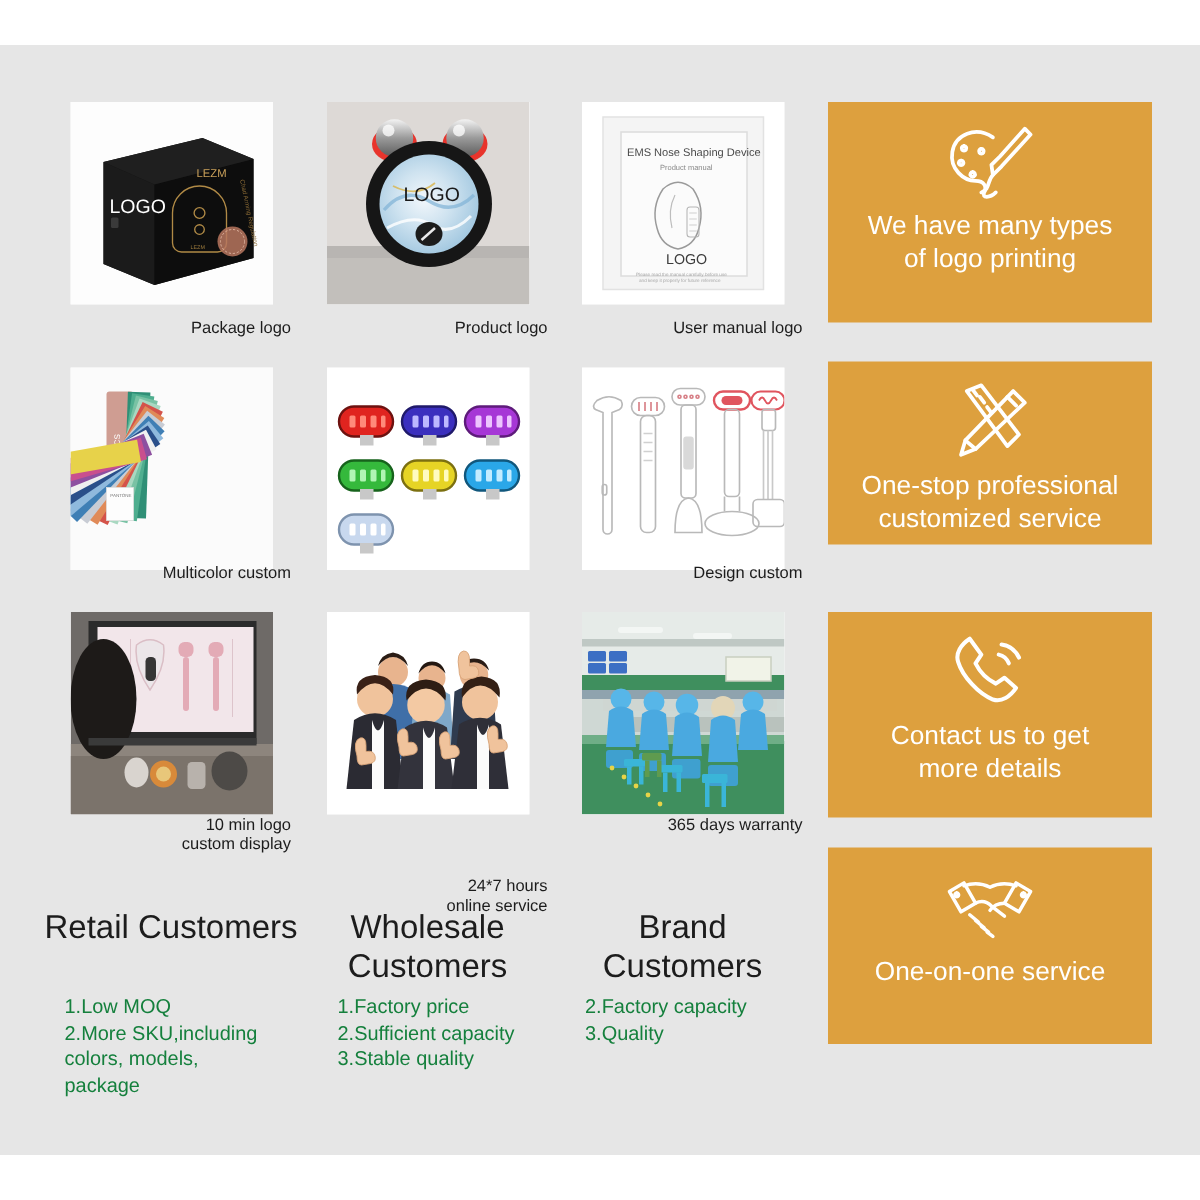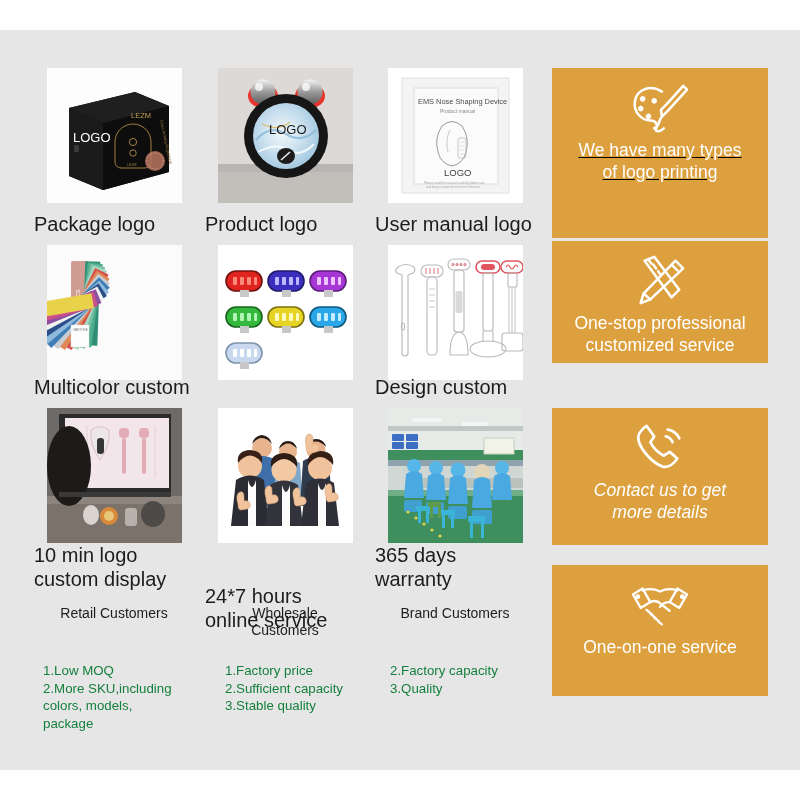--- a/index.html
+++ b/index.html
@@ -33,22 +33,22 @@
     position: absolute;
     width: 135px;
     height: 135px;
     background: #ffffff;
     overflow: hidden;
   }
 
   .caption {
     position: absolute;
     width: 160px;
-    text-align: left;
-    font-size: 20px;
+    text-align: right;
+    font-size: 11px;
     color: #1c1c1c;
     line-height: 1.18;
     font-family: "Liberation Sans", sans-serif;
   }
 
   
   .panel {
     position: absolute;
     left: 552px;
     width: 216px;
@@ -71,21 +71,21 @@
     line-height: 1.25;
     text-align: center;
     padding: 0 6px;
     font-family: "Liberation Sans", sans-serif;
   }
 
   
   .seg-title {
     position: absolute;
     width: 170px;
-    font-size: 14px;
+    font-size: 22px;
     color: #1c1c1c;
     line-height: 1.2;
     text-align: center;
   }
   .seg-list {
     position: absolute;
     width: 175px;
     font-size: 13.3px;
     color: #15803d;
     line-height: 1.33;
@@ -559,21 +559,21 @@
     <div>2.Sufficient capacity</div>
     <div>3.Stable quality</div>
   </div>
 
   <div class="seg-title" style="left:370px; top:605px; white-space:pre-line;">Brand Customers</div>
   <div class="seg-list" style="left:390px; top:662px;">
     <div>2.Factory capacity</div>
     <div>3.Quality</div>
   </div>
 
-  <div class="panel" style="top:68px; height:170px;text-decoration:underline;">
+  <div class="panel" style="top:68px; height:147px;">
     <svg class="panel-icon" viewBox="0 0 64 58">
       <g fill="none" stroke="#ffffff" stroke-width="2.6" stroke-linecap="round" stroke-linejoin="round">
         <path d="M34 12 C22 4 8 10 6 22 C4 34 14 42 22 42 C28 42 30 46 28 50 C26 54 32 54 36 50"></path>
         <path d="M14 18 a1.6 1.6 0 1 0 0.1 0"></path>
         <path d="M12 28 a1.6 1.6 0 1 0 0.1 0"></path>
         <path d="M20 36 a1.6 1.6 0 1 0 0.1 0"></path>
         <path d="M26 20 a1.6 1.6 0 1 0 0.1 0"></path>
         <path d="M56 6 L60 10 L40 32 L34 38 L33 31 L39 25 Z"></path>
         <path d="M34 38 C30 42 32 48 26 50"></path>
       </g>
@@ -589,21 +589,21 @@
         <path d="M20 7 l3 4 M25 12 l3 4 M30 19 l3 4"></path>
         <path d="M48 8 L56 16 L22 48 L12 52 L15 42 Z"></path>
         <path d="M15 42 L22 48"></path>
         <path d="M44 12 L50 18"></path>
       </g>
     </svg>
     <div class="panel-text" style="white-space:pre-line;">One-stop professional
 customized service</div>
   </div>
 
-  <div class="panel" style="top:408px; height:137px;font-style:italic;">
+  <div class="panel" style="top:408px; height:137px;">
     <svg class="panel-icon" viewBox="0 0 64 58">
       <g fill="none" stroke="#ffffff" stroke-width="2.8" stroke-linecap="round" stroke-linejoin="round">
         <path d="M18 6 C12 10 8 16 10 22 C13 32 24 44 34 48 C40 50 46 46 50 40
                  L42 33 L36 37 C30 34 25 29 22 23 L26 17 Z"></path>
         <path d="M40 10 q8 1 12 9"></path>
         <path d="M38 17 q5 1 7 6"></path>
       </g>
     </svg>
     <div class="panel-text" style="white-space:pre-line;">Contact us to get
 more details</div>

